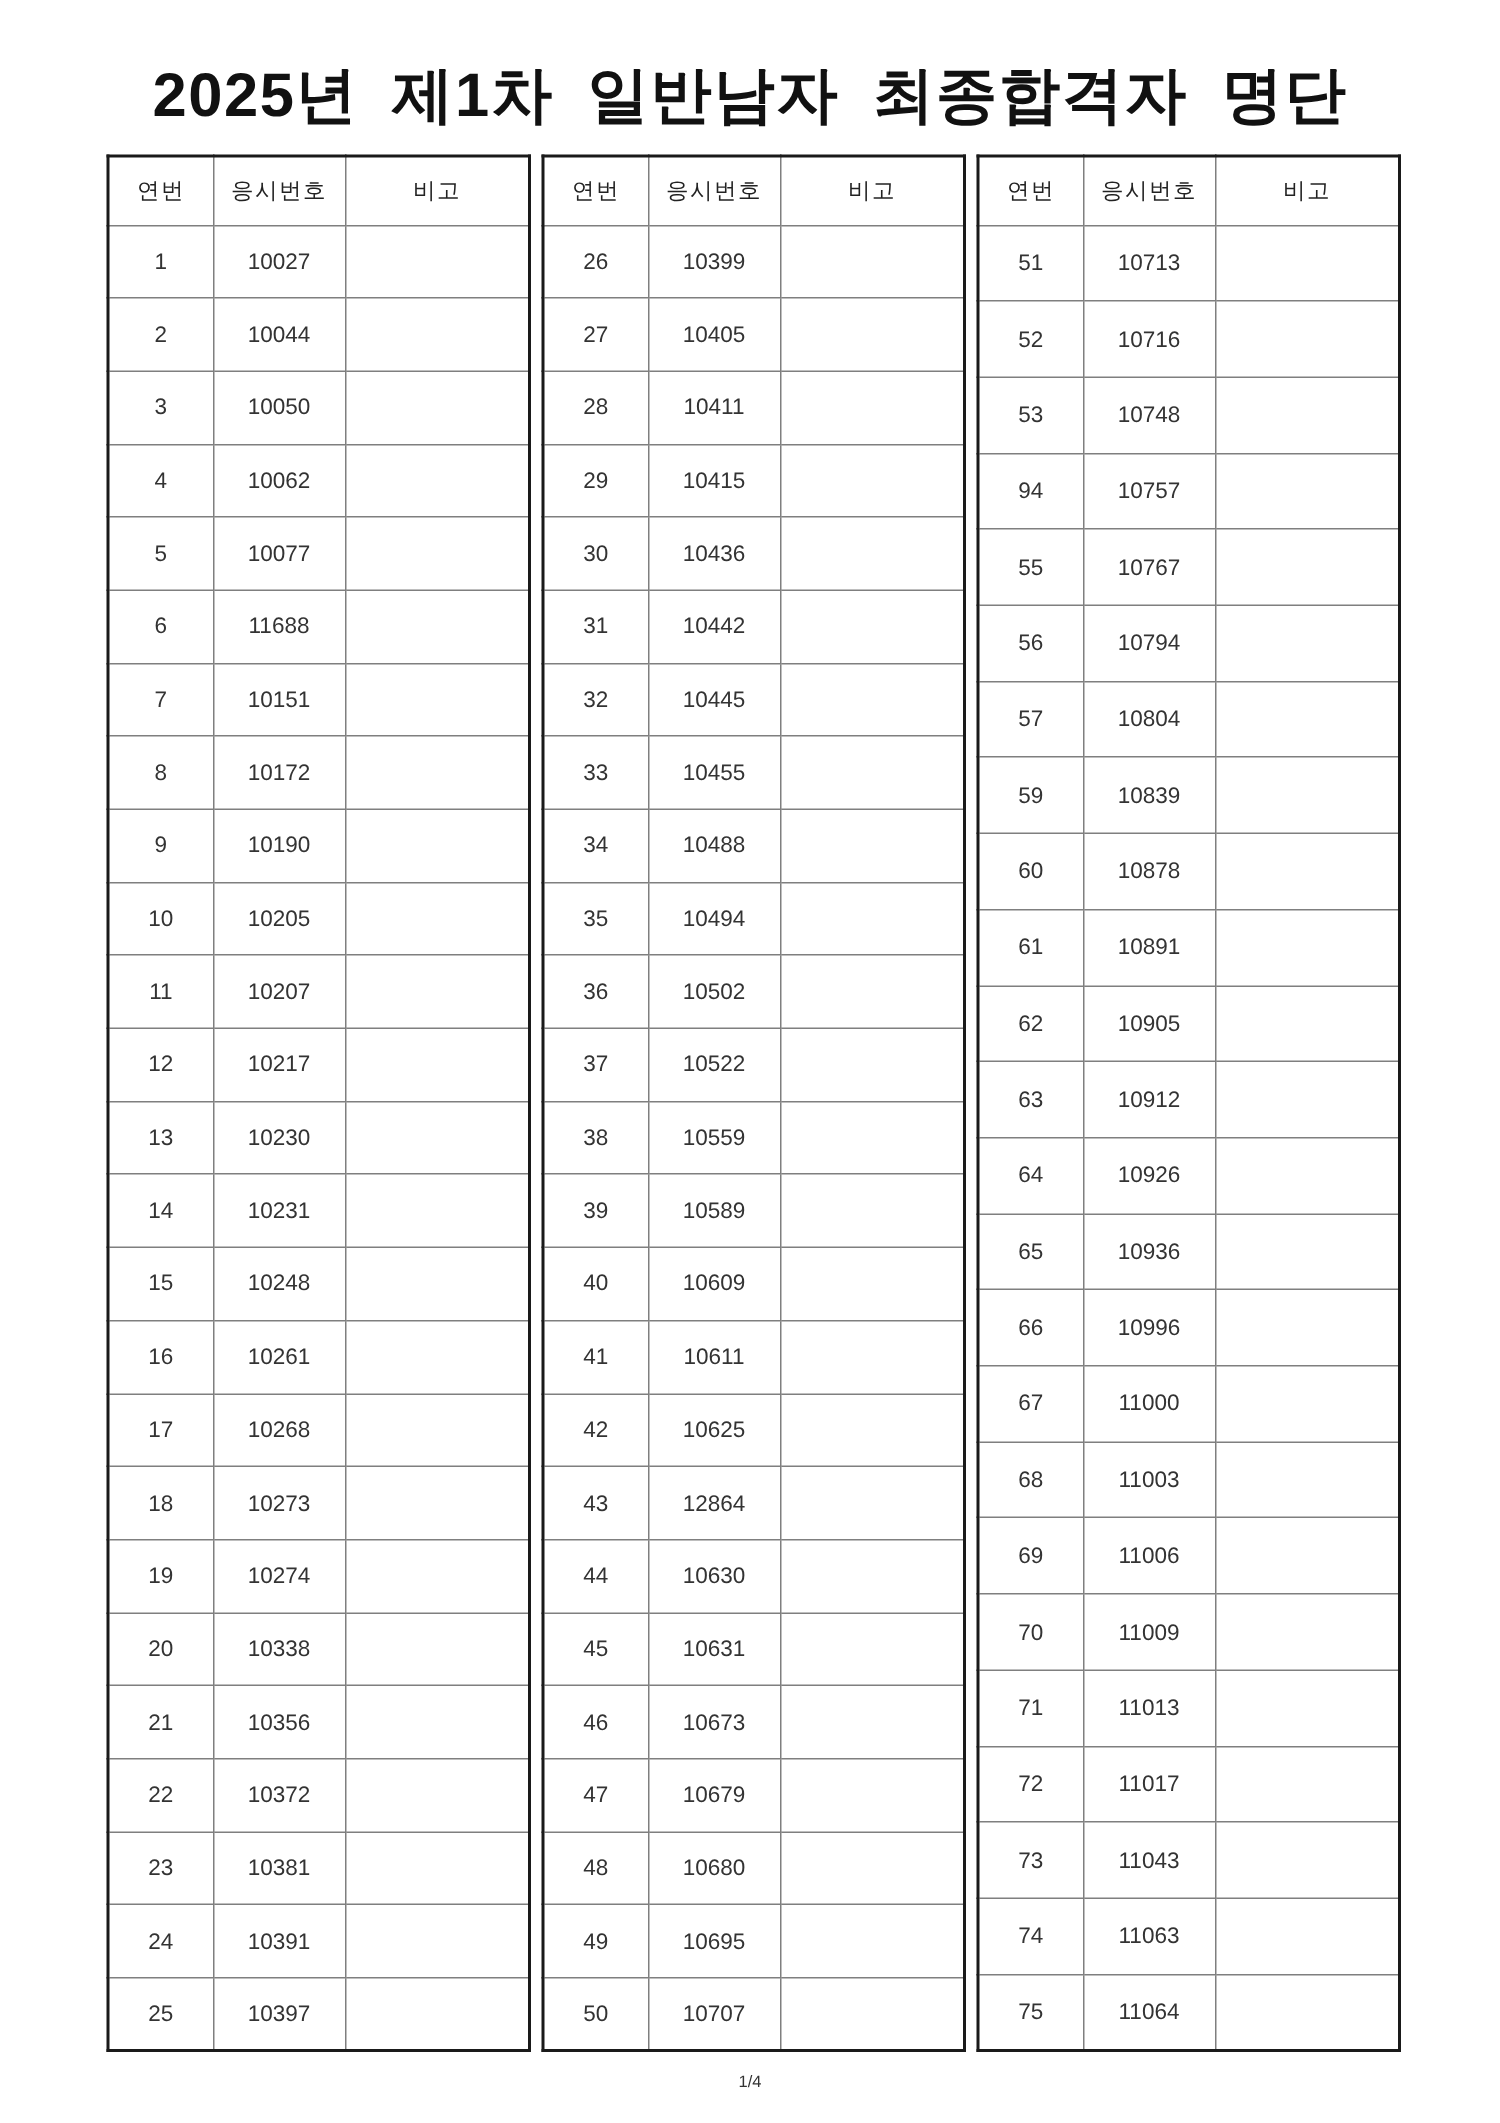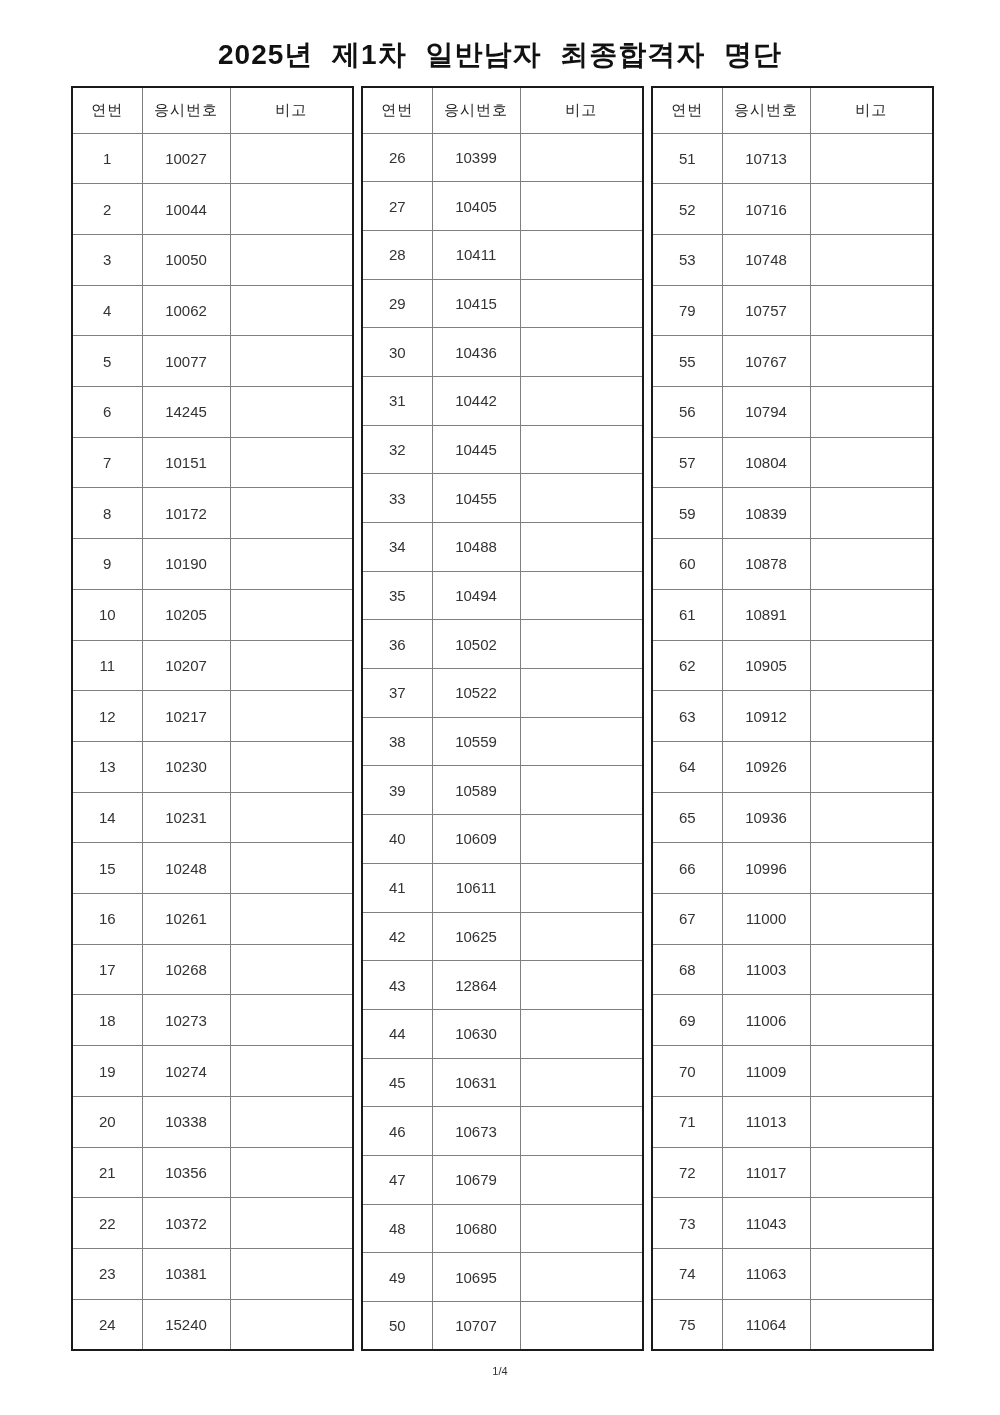--- a/index.html
+++ b/index.html
@@ -11,21 +11,21 @@
   .page {
     position: relative;
     width: 1000px;
     height: 1415px;
     background: #ffffff;
     overflow: hidden;
   }
   .doc-title {
     margin-top: 36px;
     text-align: center;
-    font-size: 28px;
+    font-size: 41px;
     font-weight: bold;
     letter-spacing: 1px;
     color: #111111;
     word-spacing: 10px;
   }
   .tables-wrap {
     display: flex;
     justify-content: flex-start;
     gap: 7px;
     margin: 12px 0 0 71px;
@@ -108,21 +108,21 @@
             <td>10062</td>
             <td></td>
           </tr>
           <tr>
             <td>5</td>
             <td>10077</td>
             <td></td>
           </tr>
           <tr>
             <td>6</td>
-            <td>14245</td>
+            <td>11688</td>
             <td></td>
           </tr>
           <tr>
             <td>7</td>
             <td>10151</td>
             <td></td>
           </tr>
           <tr>
             <td>8</td>
             <td>10172</td>
@@ -198,21 +198,26 @@
             <td>10372</td>
             <td></td>
           </tr>
           <tr>
             <td>23</td>
             <td>10381</td>
             <td></td>
           </tr>
           <tr>
             <td>24</td>
-            <td>15240</td>
+            <td>10391</td>
+            <td></td>
+          </tr>
+          <tr>
+            <td>25</td>
+            <td>10397</td>
             <td></td>
           </tr>
         </tbody>
     </table>
 
     <table class="roster">
       <colgroup>
           <col class="c-no">
           <col class="c-id">
           <col class="c-rmk">
@@ -376,21 +381,21 @@
             <td>52</td>
             <td>10716</td>
             <td></td>
           </tr>
           <tr>
             <td>53</td>
             <td>10748</td>
             <td></td>
           </tr>
           <tr>
-            <td>79</td>
+            <td>94</td>
             <td>10757</td>
             <td></td>
           </tr>
           <tr>
             <td>55</td>
             <td>10767</td>
             <td></td>
           </tr>
           <tr>
             <td>56</td>

